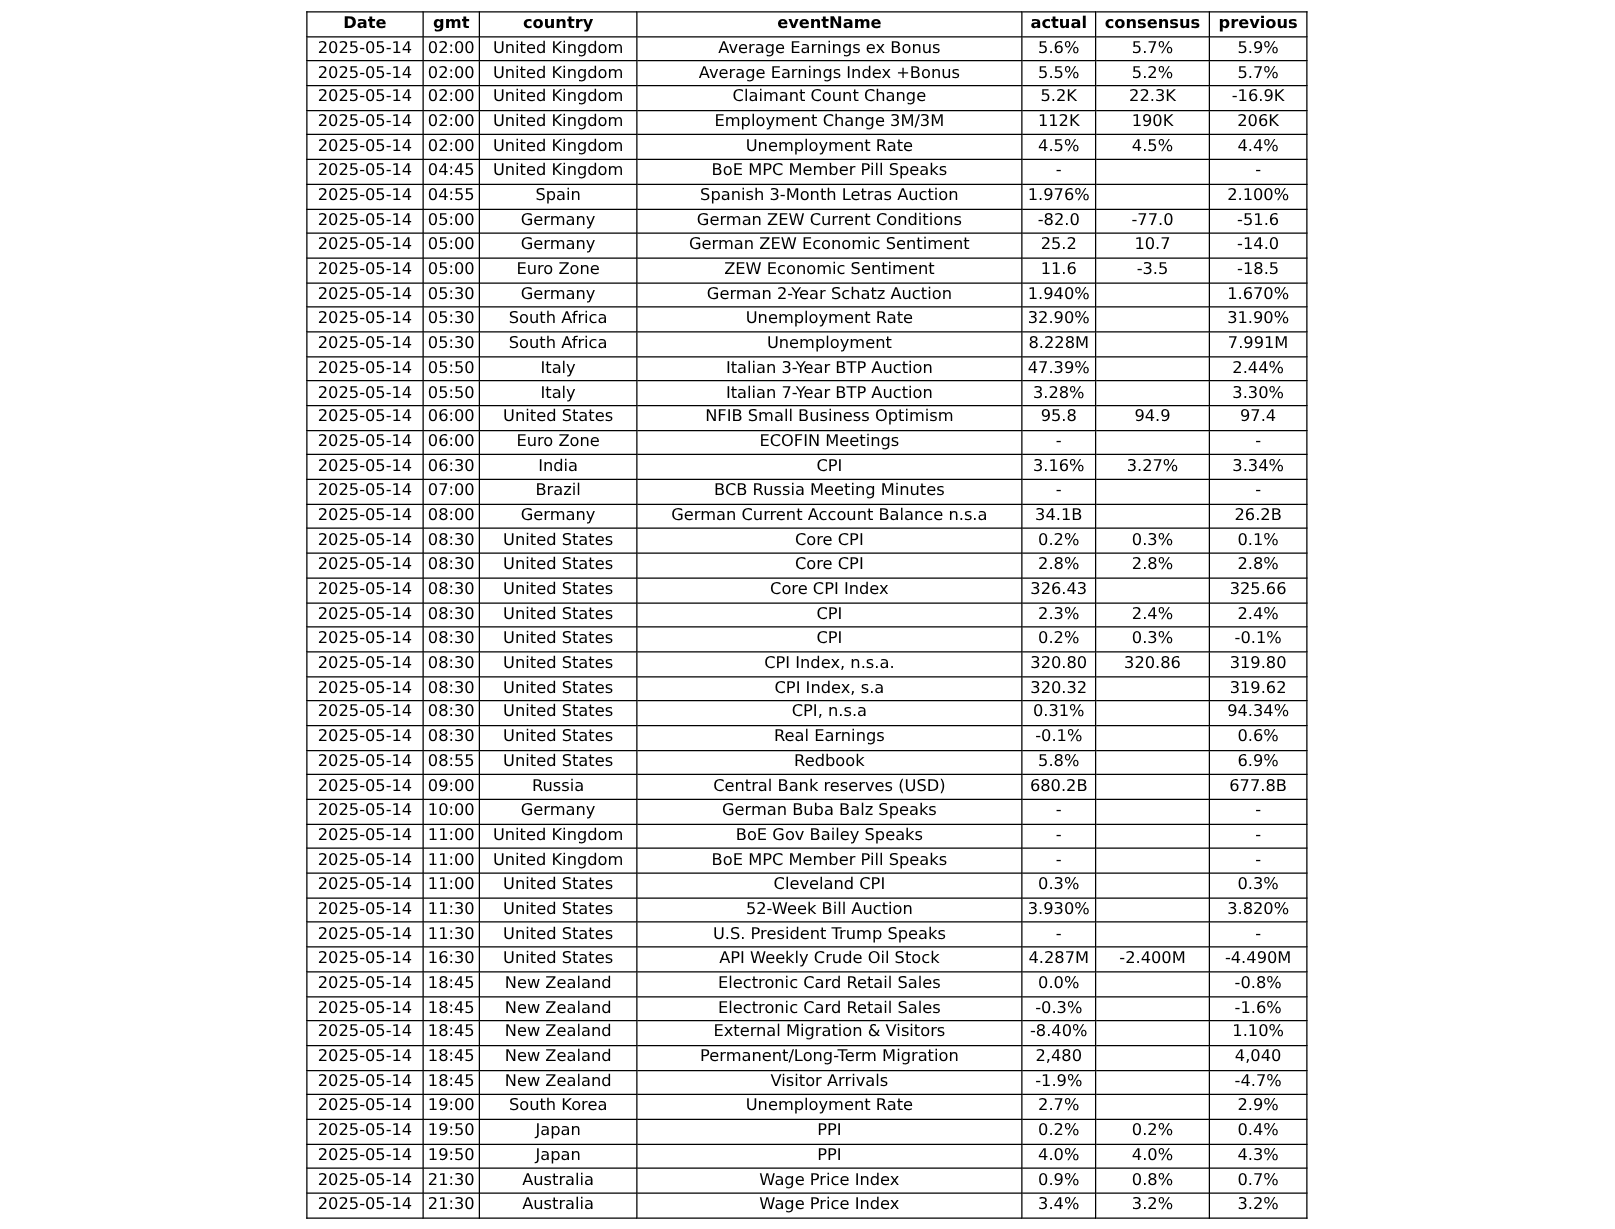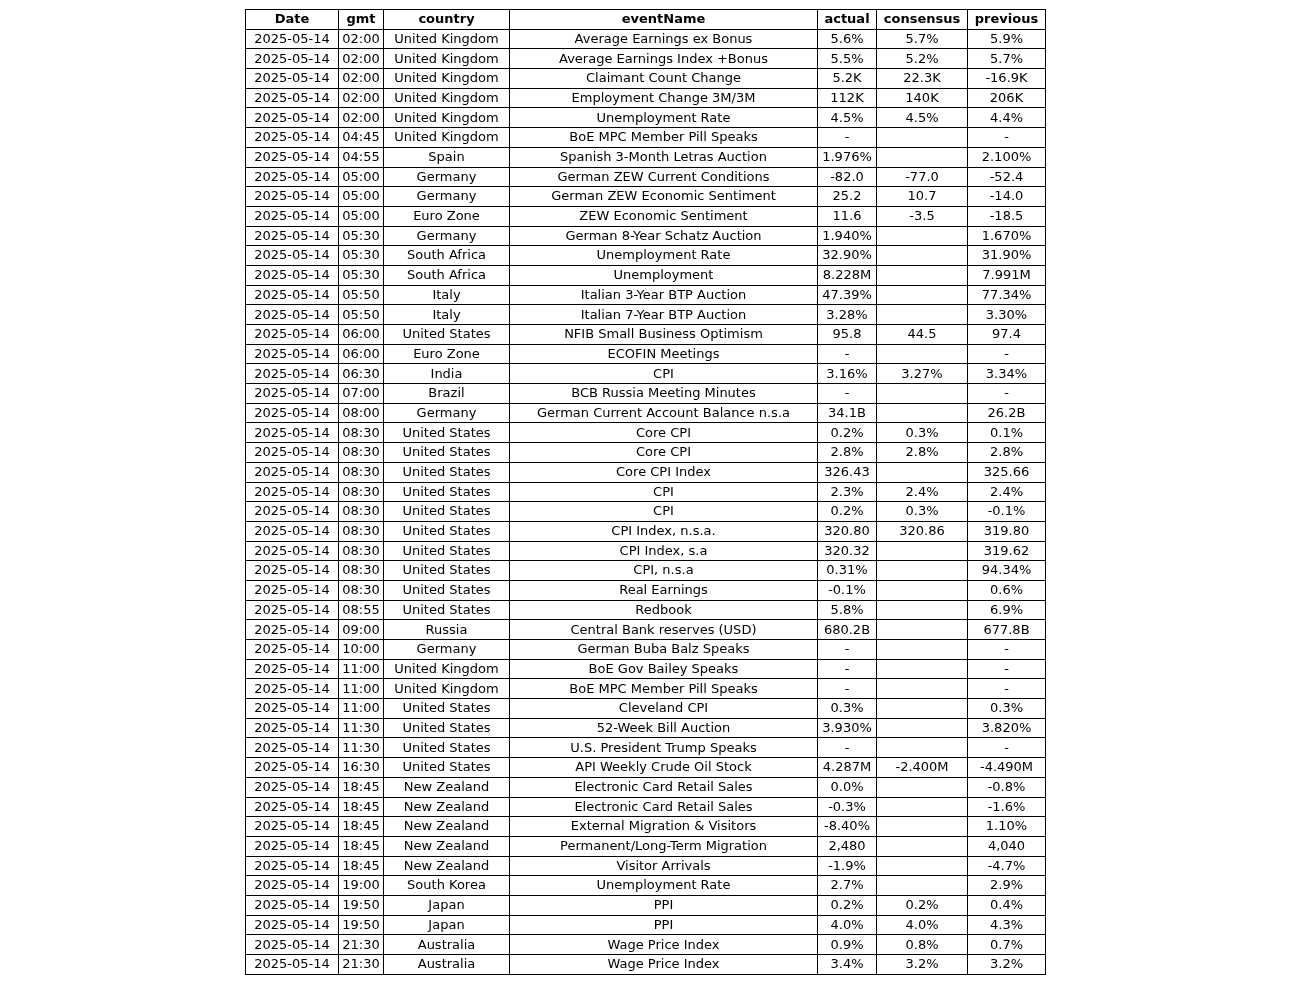--- a/index.html
+++ b/index.html
@@ -89,21 +89,21 @@
           <td>5.2K</td>
           <td>22.3K</td>
           <td>-16.9K</td>
         </tr>
         <tr>
           <td>2025-05-14</td>
           <td>02:00</td>
           <td>United Kingdom</td>
           <td>Employment Change 3M/3M</td>
           <td>112K</td>
-          <td>140K</td>
+          <td>190K</td>
           <td>206K</td>
         </tr>
         <tr>
           <td>2025-05-14</td>
           <td>02:00</td>
           <td>United Kingdom</td>
           <td>Unemployment Rate</td>
           <td>4.5%</td>
           <td>4.5%</td>
           <td>4.4%</td>
@@ -126,21 +126,21 @@
           <td></td>
           <td>2.100%</td>
         </tr>
         <tr>
           <td>2025-05-14</td>
           <td>05:00</td>
           <td>Germany</td>
           <td>German ZEW Current Conditions</td>
           <td>-82.0</td>
           <td>-77.0</td>
-          <td>-52.4</td>
+          <td>-51.6</td>
         </tr>
         <tr>
           <td>2025-05-14</td>
           <td>05:00</td>
           <td>Germany</td>
           <td>German ZEW Economic Sentiment</td>
           <td>25.2</td>
           <td>10.7</td>
           <td>-14.0</td>
         </tr>
@@ -150,21 +150,21 @@
           <td>Euro Zone</td>
           <td>ZEW Economic Sentiment</td>
           <td>11.6</td>
           <td>-3.5</td>
           <td>-18.5</td>
         </tr>
         <tr>
           <td>2025-05-14</td>
           <td>05:30</td>
           <td>Germany</td>
-          <td>German 8-Year Schatz Auction</td>
+          <td>German 2-Year Schatz Auction</td>
           <td>1.940%</td>
           <td></td>
           <td>1.670%</td>
         </tr>
         <tr>
           <td>2025-05-14</td>
           <td>05:30</td>
           <td>South Africa</td>
           <td>Unemployment Rate</td>
           <td>32.90%</td>
@@ -180,38 +180,38 @@
           <td></td>
           <td>7.991M</td>
         </tr>
         <tr>
           <td>2025-05-14</td>
           <td>05:50</td>
           <td>Italy</td>
           <td>Italian 3-Year BTP Auction</td>
           <td>47.39%</td>
           <td></td>
-          <td>77.34%</td>
+          <td>2.44%</td>
         </tr>
         <tr>
           <td>2025-05-14</td>
           <td>05:50</td>
           <td>Italy</td>
           <td>Italian 7-Year BTP Auction</td>
           <td>3.28%</td>
           <td></td>
           <td>3.30%</td>
         </tr>
         <tr>
           <td>2025-05-14</td>
           <td>06:00</td>
           <td>United States</td>
           <td>NFIB Small Business Optimism</td>
           <td>95.8</td>
-          <td>44.5</td>
+          <td>94.9</td>
           <td>97.4</td>
         </tr>
         <tr>
           <td>2025-05-14</td>
           <td>06:00</td>
           <td>Euro Zone</td>
           <td>ECOFIN Meetings</td>
           <td>-</td>
           <td></td>
           <td>-</td>

